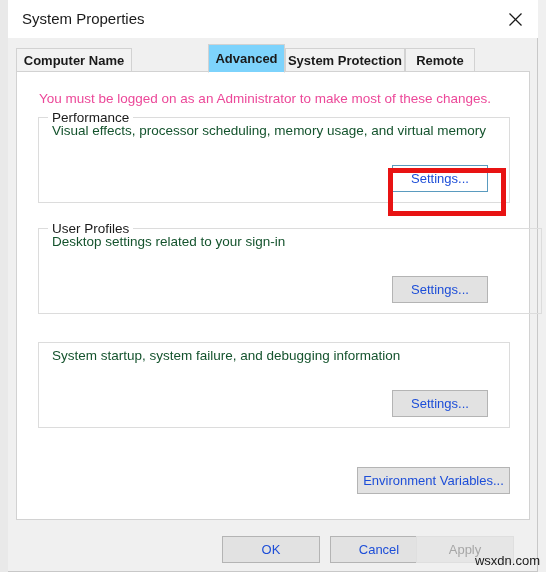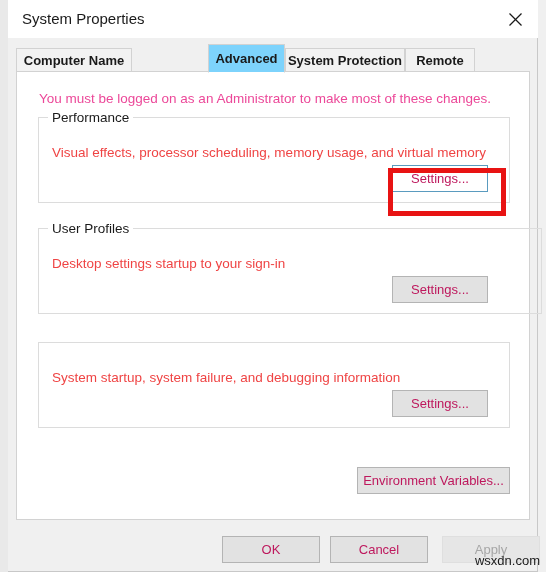--- a/index.html
+++ b/index.html
@@ -131,35 +131,35 @@
     left: 9px;
     background: #ffffff;
     padding: 0 4px;
     font-size: 13.5px;
     color: #1a1a1a;
     white-space: nowrap;
   }
   .groupbox-desc {
     position: absolute;
     left: 13px;
-    top: 27px;
+    top: 5px;
     font-size: 13.5px;
-    color: #ef4444;
+    color: #14532d;
     white-space: nowrap;
   }
 
   
   .btn {
     position: absolute;
     background: #e2e2e2;
     border: 1px solid #b4b4b4;
     box-sizing: border-box;
     font-family: "Liberation Sans", sans-serif;
     font-size: 13px;
-    color: #be185d;
+    color: #1d4ed8;
     display: flex;
     align-items: center;
     justify-content: center;
     white-space: nowrap;
     cursor: default;
     padding: 0;
   }
   .btn.hover {
     background: #ffffff;
     border: 1px solid #5a9bbf;
@@ -235,21 +235,21 @@
     <div class="groupbox" style="left:21px; top:45px; width:472px; height:86px;">
       <div class="groupbox-title">Performance</div>
       <div class="groupbox-desc">Visual effects, processor scheduling, memory usage, and virtual memory</div>
       <div class="btn hover" style="left:353px; top:47px; width:96px; height:27px;">
         <span>Settings...</span>
       </div>
     </div>
 
     <div class="groupbox" style="left:21px; top:156px; width:504px; height:86px;">
       <div class="groupbox-title">User Profiles</div>
-      <div class="groupbox-desc">Desktop settings startup to your sign-in</div>
+      <div class="groupbox-desc">Desktop settings related to your sign-in</div>
       <div class="btn" style="left:353px; top:47px; width:96px; height:27px;">
         <span>Settings...</span>
       </div>
     </div>
 
     <div class="groupbox" style="left:21px; top:270px; width:472px; height:86px;">
       <div class="groupbox-desc">System startup, system failure, and debugging information</div>
       <div class="btn" style="left:353px; top:47px; width:96px; height:27px;">
         <span>Settings...</span>
       </div>
@@ -262,19 +262,19 @@
   </div>
 
   <div class="annotation-box" style="left:380px; top:168px; width:118px; height:48px;"></div>
 
   <div class="btn footer-btn" style="left:214px; top:536px; width:98px;">
     <span>OK</span>
   </div>
   <div class="btn footer-btn" style="left:322px; top:536px; width:98px;">
     <span>Cancel</span>
   </div>
-  <div class="btn footer-btn disabled" style="left:434px; top:536px; width:98px;">
+  <div class="btn footer-btn disabled" style="left:408px; top:536px; width:98px;">
     <span>Apply</span>
   </div>
 
 </div>
 
 <div class="watermark">wsxdn.com</div>
 
 </body></html>

